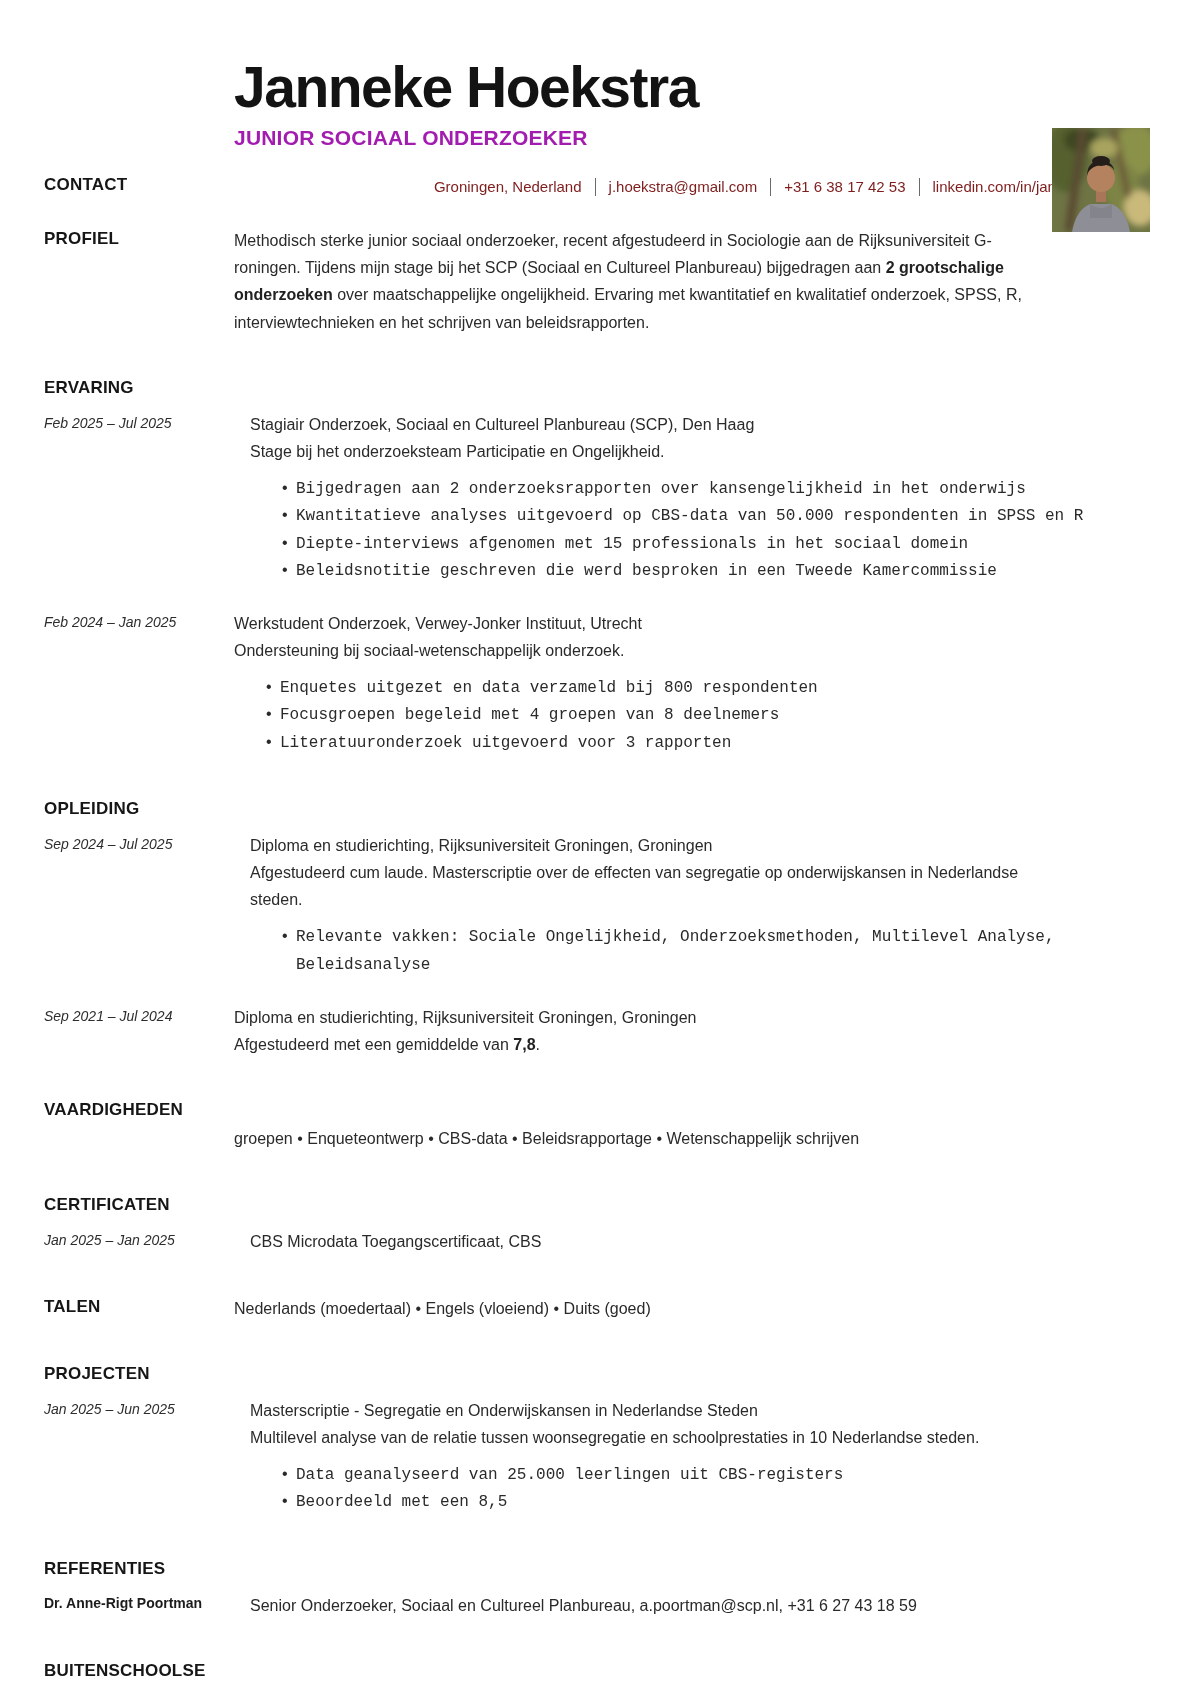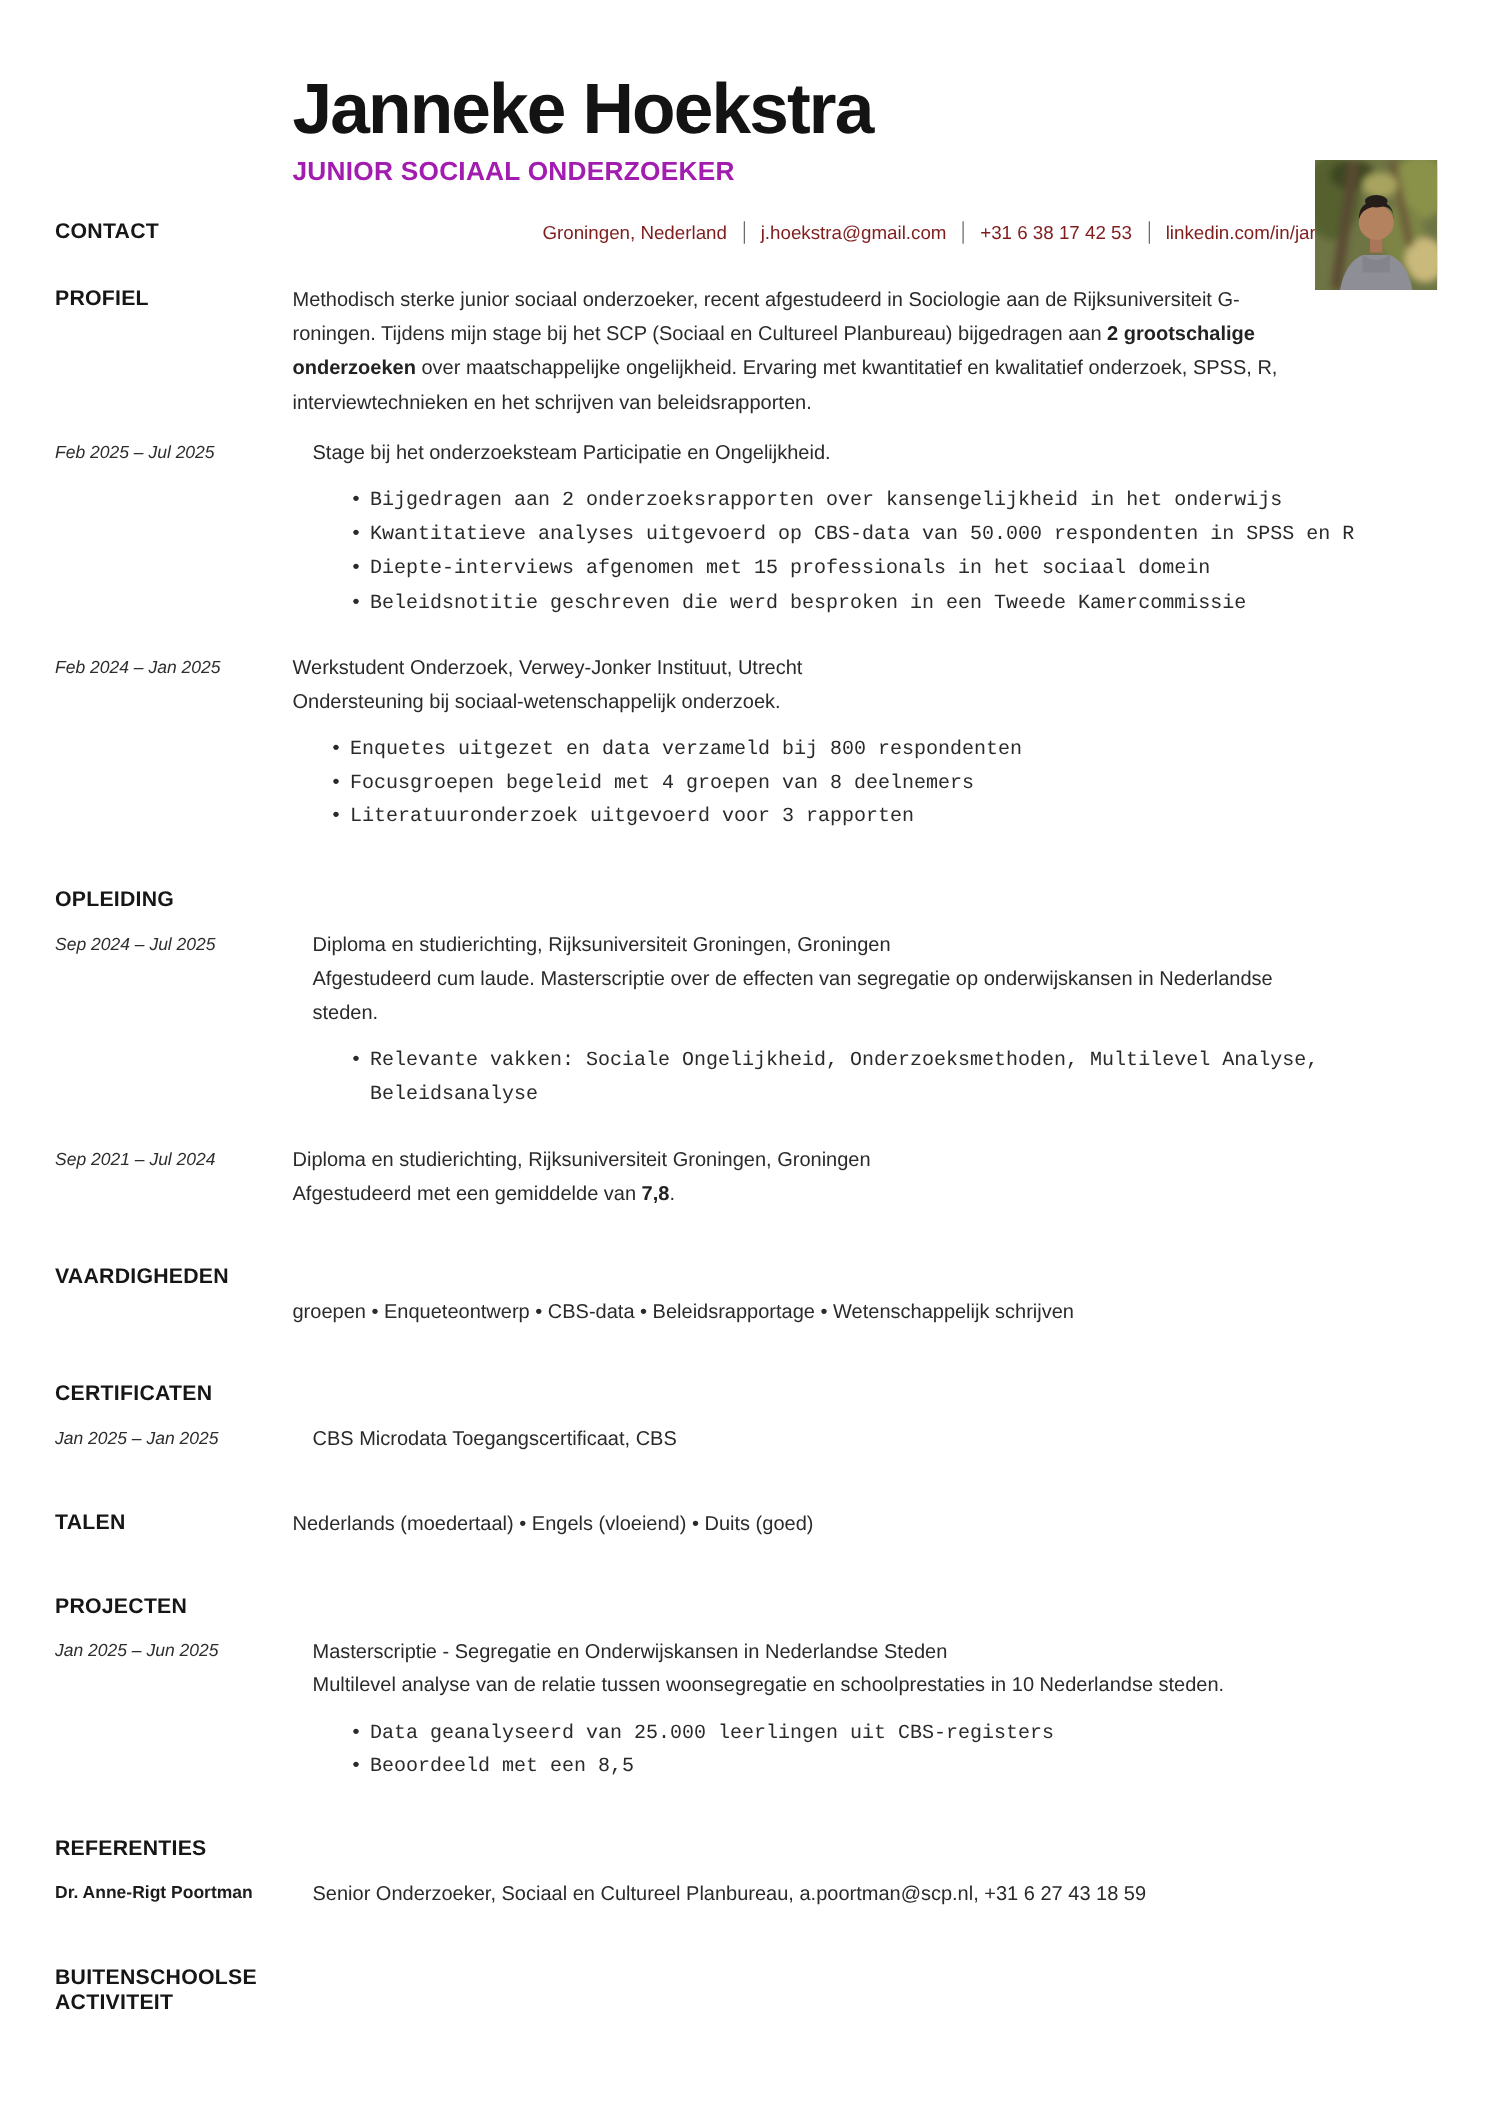--- a/index.html
+++ b/index.html
@@ -150,24 +150,29 @@
     <div class="contact-line">
       <span>Groningen, Nederland</span><span class="sep"></span><span>j.hoekstra@gmail.com</span><span class="sep"></span><span>+31 6 38 17 42 53</span><span class="sep"></span><span>linkedin.com/in/jannekehoekstra</span>
     </div>
   </div>
 
   <div class="row mt-profiel">
     <div class="label">PROFIEL</div>
     <div class="content"><span>Methodisch sterke junior sociaal onderzoeker, recent afgestudeerd in Sociologie aan de Rijksuniversiteit G-</span><br><span>roningen. Tijdens mijn stage bij het SCP (Sociaal en Cultureel Planbureau) bijgedragen aan </span><span class="b">2 grootschalige</span><br><span class="b">onderzoeken</span><span> over maatschappelijke ongelijkheid. Ervaring met kwantitatief en kwalitatief onderzoek, SPSS, R,</span><br><span>interviewtechnieken en het schrijven van beleidsrapporten.</span></div>
   </div>
 
+  <div class="row mt-section">
+    <div class="label">ERVARING</div>
+    <div></div>
+  </div>
 
   <div class="row mt-entry">
     <div class="date">Feb 2025 – Jul 2025</div>
     <div>
+      <div class="title-line"><span class="b">Stagiair Onderzoek</span><span>, Sociaal en Cultureel Planbureau (SCP), Den Haag</span></div>
       <div class="content">Stage bij het onderzoeksteam Participatie en Ongelijkheid.</div>
       <ul class="bullets">
         <li><span>Bijgedragen aan </span><span class="b">2 onderzoeksrapporten</span><span> over kansengelijkheid in het onderwijs</span></li>
         <li><span>Kwantitatieve analyses uitgevoerd op </span><span class="b">CBS-data van 50.000 respondenten</span><span> in SPSS en R</span></li>
         <li><span>Diepte-interviews afgenomen met </span><span class="b">15 professionals</span><span> in het sociaal domein</span></li>
         <li><span>Beleidsnotitie geschreven die werd besproken in een </span><span class="b">Tweede Kamercommissie</span></li>
       </ul>
     </div>
   </div>
 

